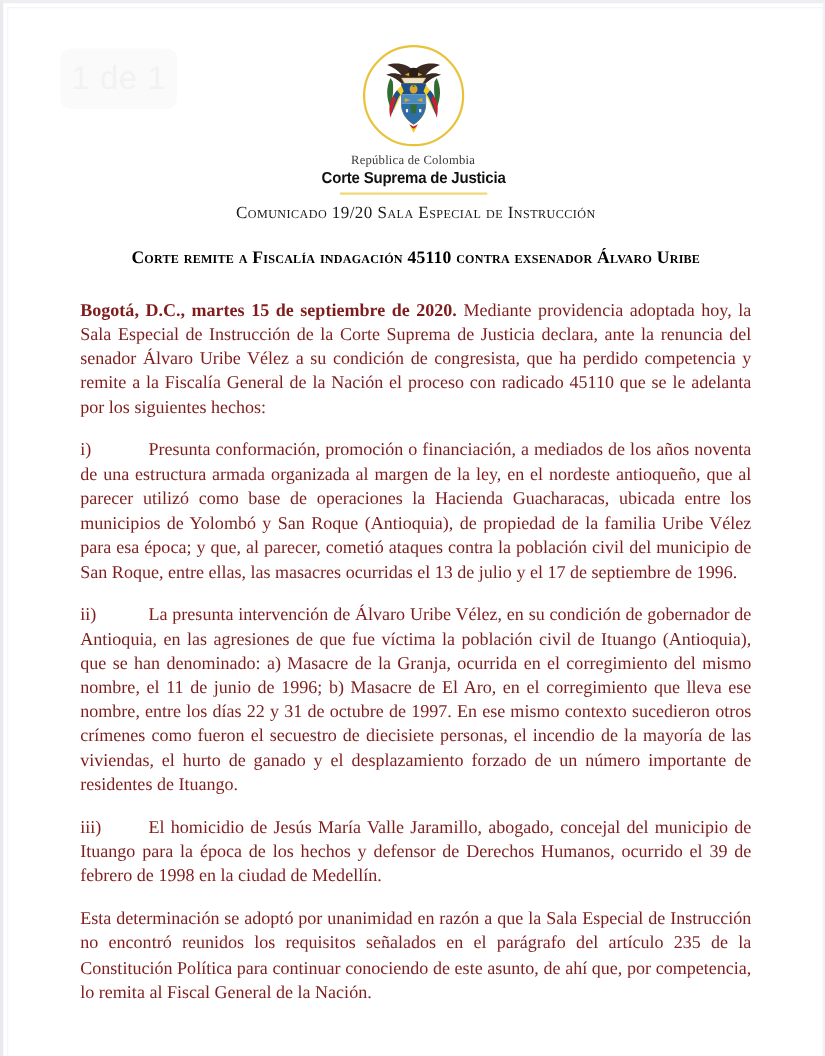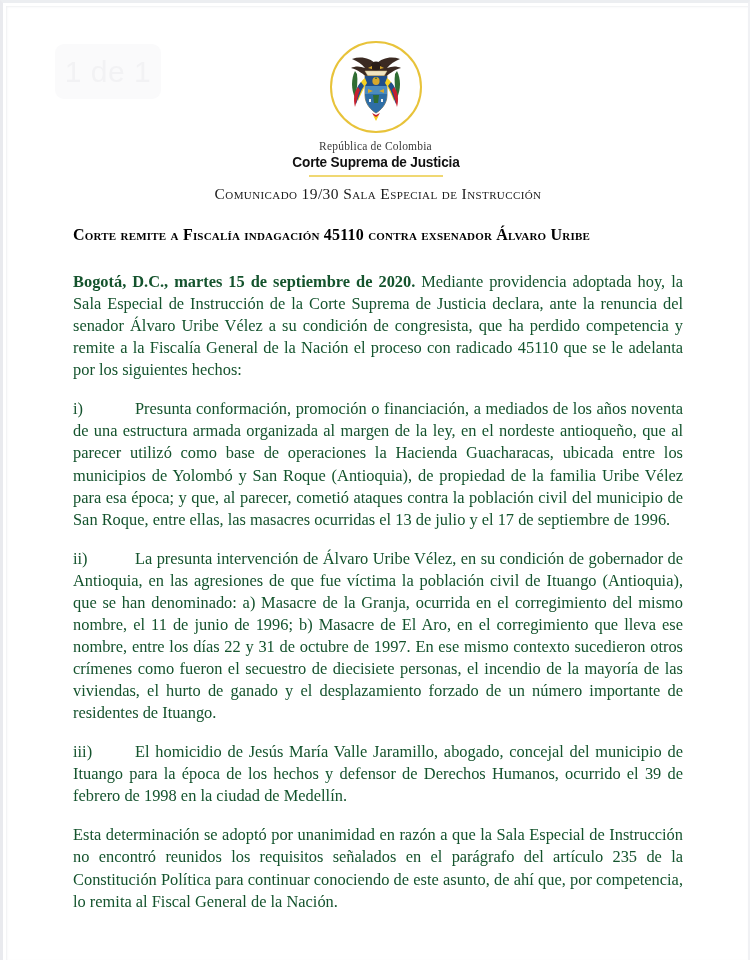--- a/index.html
+++ b/index.html
@@ -124,37 +124,37 @@
   .heading-1 {
     text-align: center;
     font-size: 15.5px;
     font-variant: small-caps;
     letter-spacing: 0.4px;
     color: #1a1a1a;
     margin: 0 0 22px 0;
     font-weight: normal;
   }
   .heading-2 {
-    text-align: left;
+    text-align: center;
     font-size: 16px;
     font-variant: small-caps;
     font-weight: bold;
     letter-spacing: 0.2px;
     color: #000000;
     margin: 0 0 26px 0;
     line-height: 1.25;
   }
 
   p.para {
     margin: 0 0 17px 0;
     font-size: 16.4px;
     line-height: 1.345;
     text-align: justify;
     text-justify: inter-word;
-    color: #14532d;
+    color: #7f1d1d;
     hyphens: none;
   }
   p.para:last-child { margin-bottom: 0; }
 
   .lead-bold { font-weight: bold; }
 
   .item-marker {
     display: inline-block;
     min-width: 62px;
   }
@@ -212,21 +212,21 @@
       </svg>
     </div>
 
     <div class="lh-line1">República de Colombia</div>
     <div class="lh-line2">Corte Suprema de Justicia</div>
     <div class="lh-rule"></div>
   </div>
 
   <div class="doc-body">
 
-    <div class="heading-1">Comunicado 19/30 Sala Especial de Instrucción</div>
+    <div class="heading-1">Comunicado 19/20 Sala Especial de Instrucción</div>
 
     <div class="heading-2">Corte remite a Fiscalía indagación 45110 contra exsenador Álvaro Uribe</div>
 
     <p class="para">
       <span class="lead-bold">Bogotá, D.C., martes 15 de septiembre de 2020.</span><span> Mediante providencia adoptada hoy, la Sala Especial de Instrucción de la Corte Suprema de Justicia declara, ante la renuncia del senador Álvaro Uribe Vélez a su condición de congresista, que ha perdido competencia y remite a la Fiscalía General de la Nación el proceso con radicado 45110 que se le adelanta por los siguientes hechos:</span>
     </p>
 
     <p class="para">
       <span class="item-marker">i)</span><span>Presunta conformación, promoción o financiación, a mediados de los años noventa de una estructura armada organizada al margen de la ley, en el nordeste antioqueño, que al parecer utilizó como base de operaciones la Hacienda Guacharacas, ubicada entre los municipios de Yolombó y San Roque (Antioquia), de propiedad de la familia Uribe Vélez para esa época; y que, al parecer, cometió ataques contra la población civil del municipio de San Roque, entre ellas, las masacres ocurridas el 13 de julio y el 17 de septiembre de 1996.</span>
     </p>

